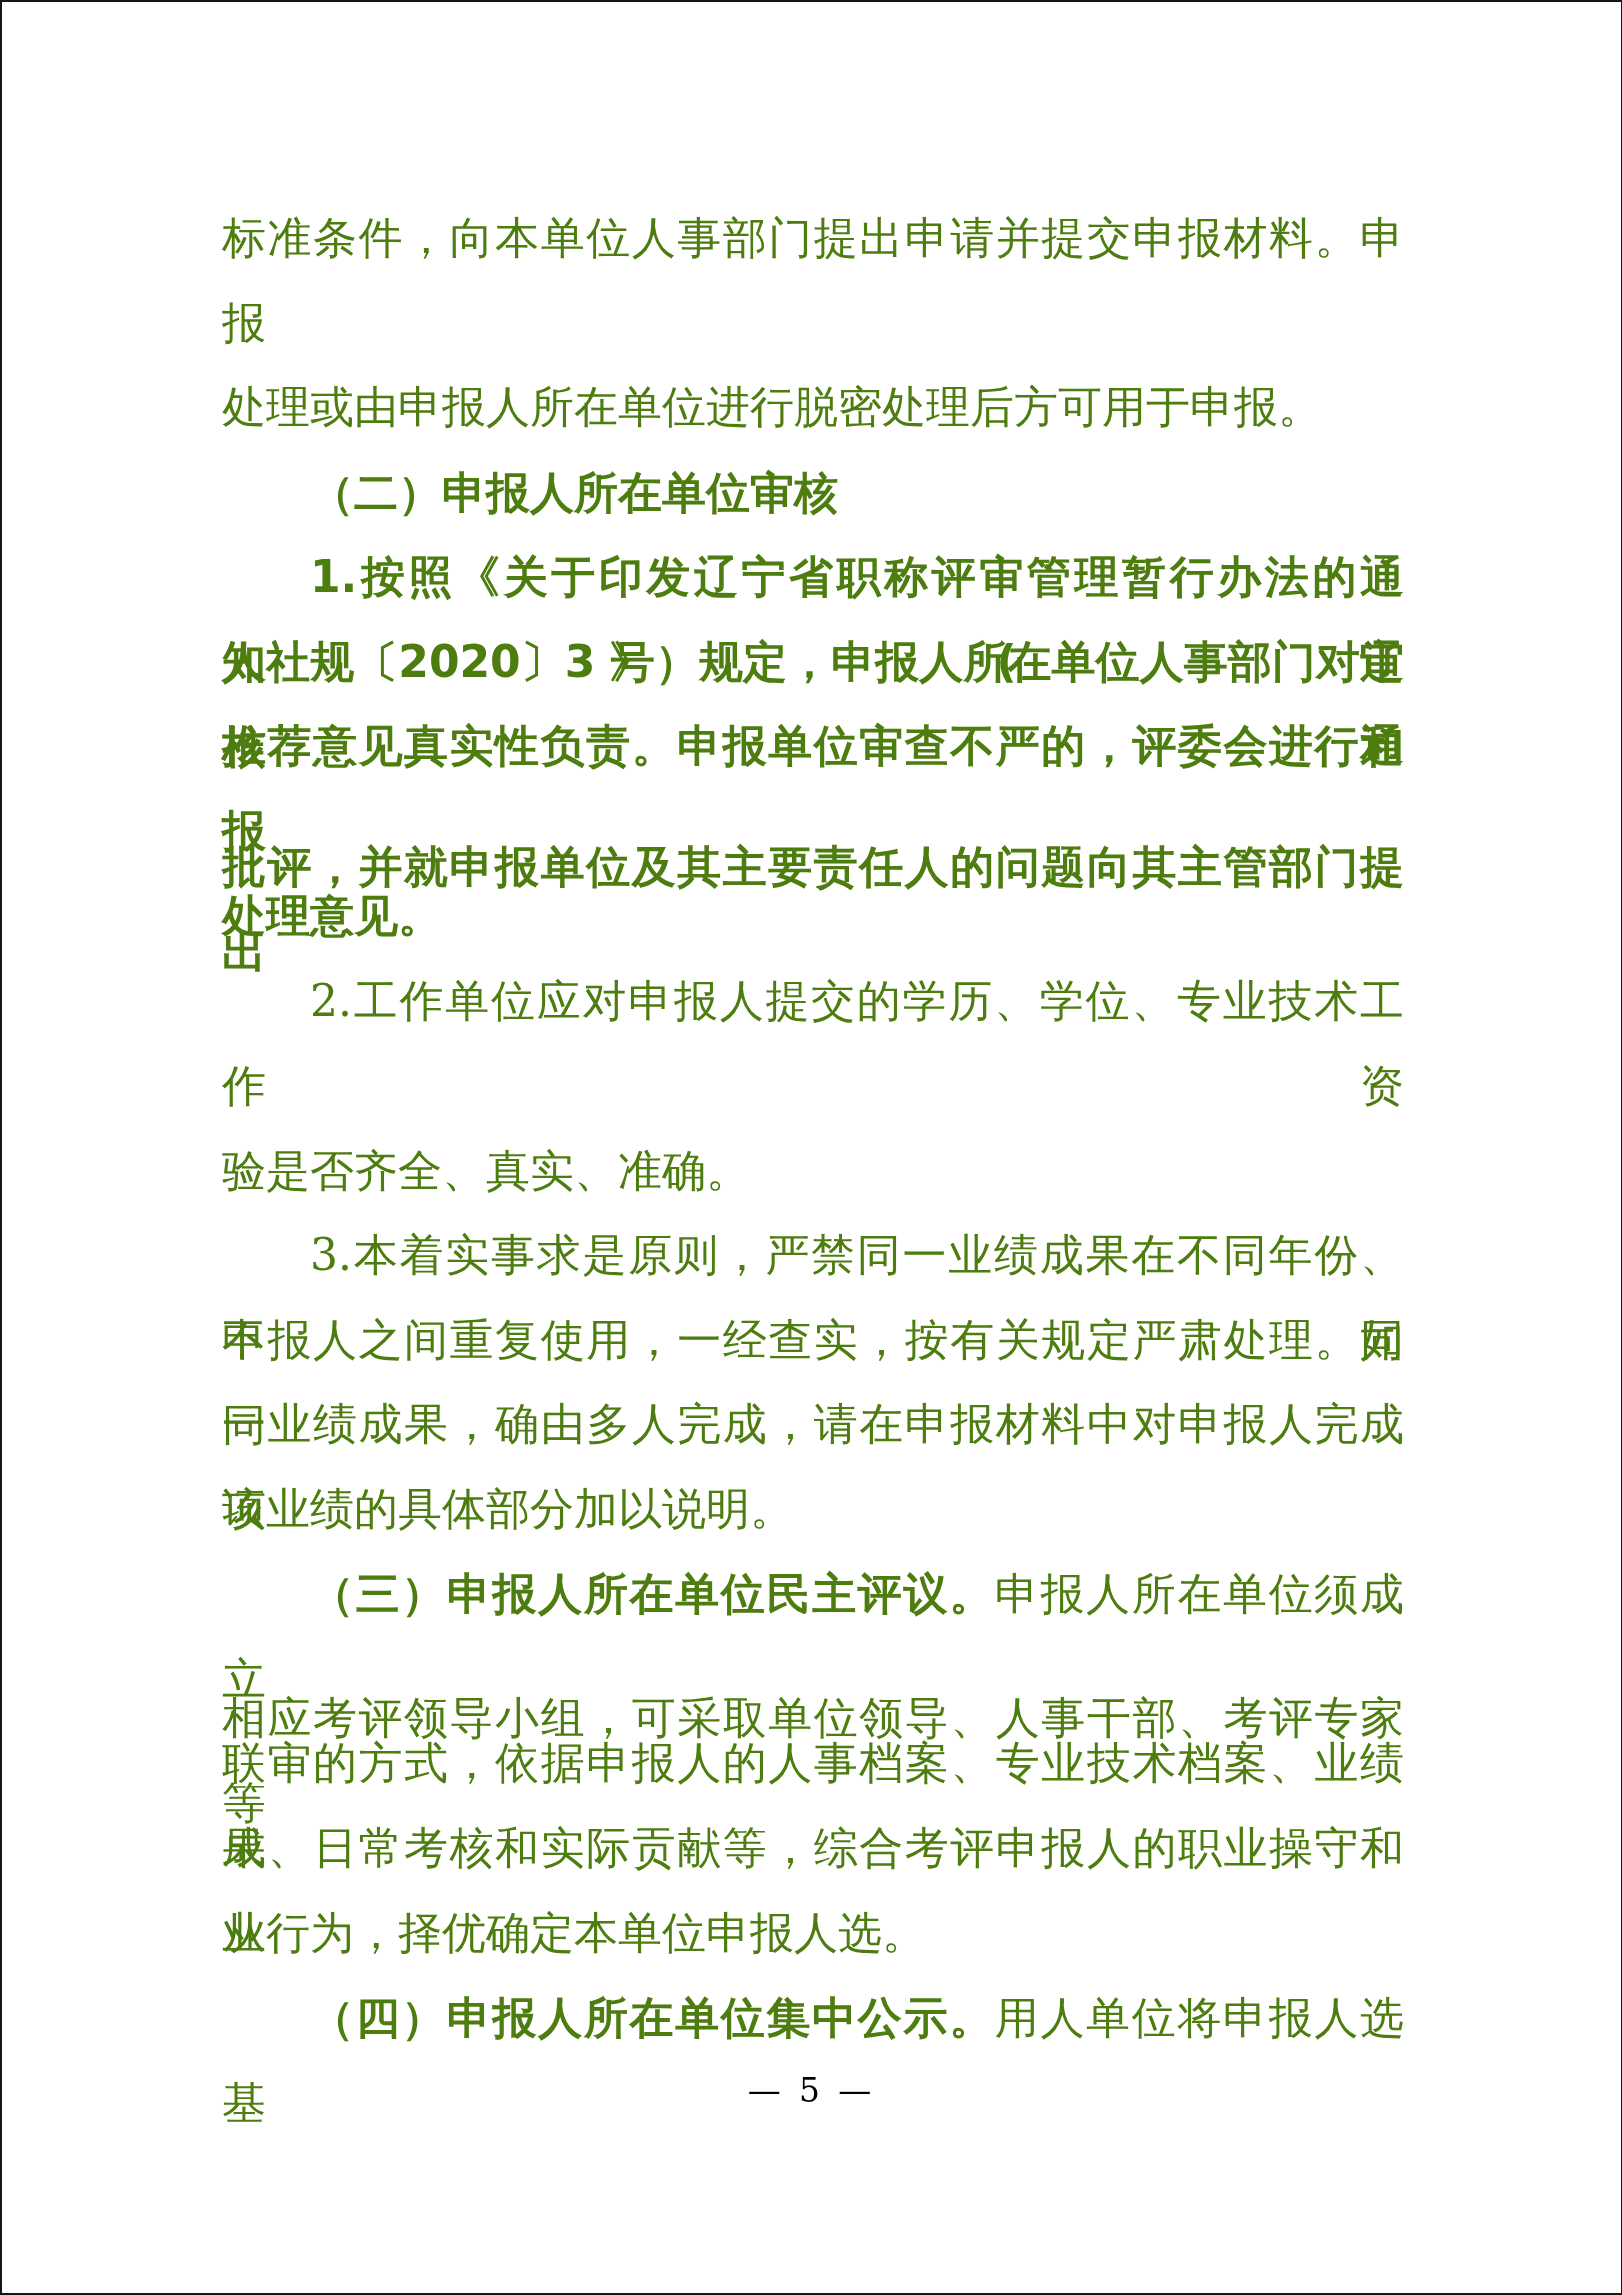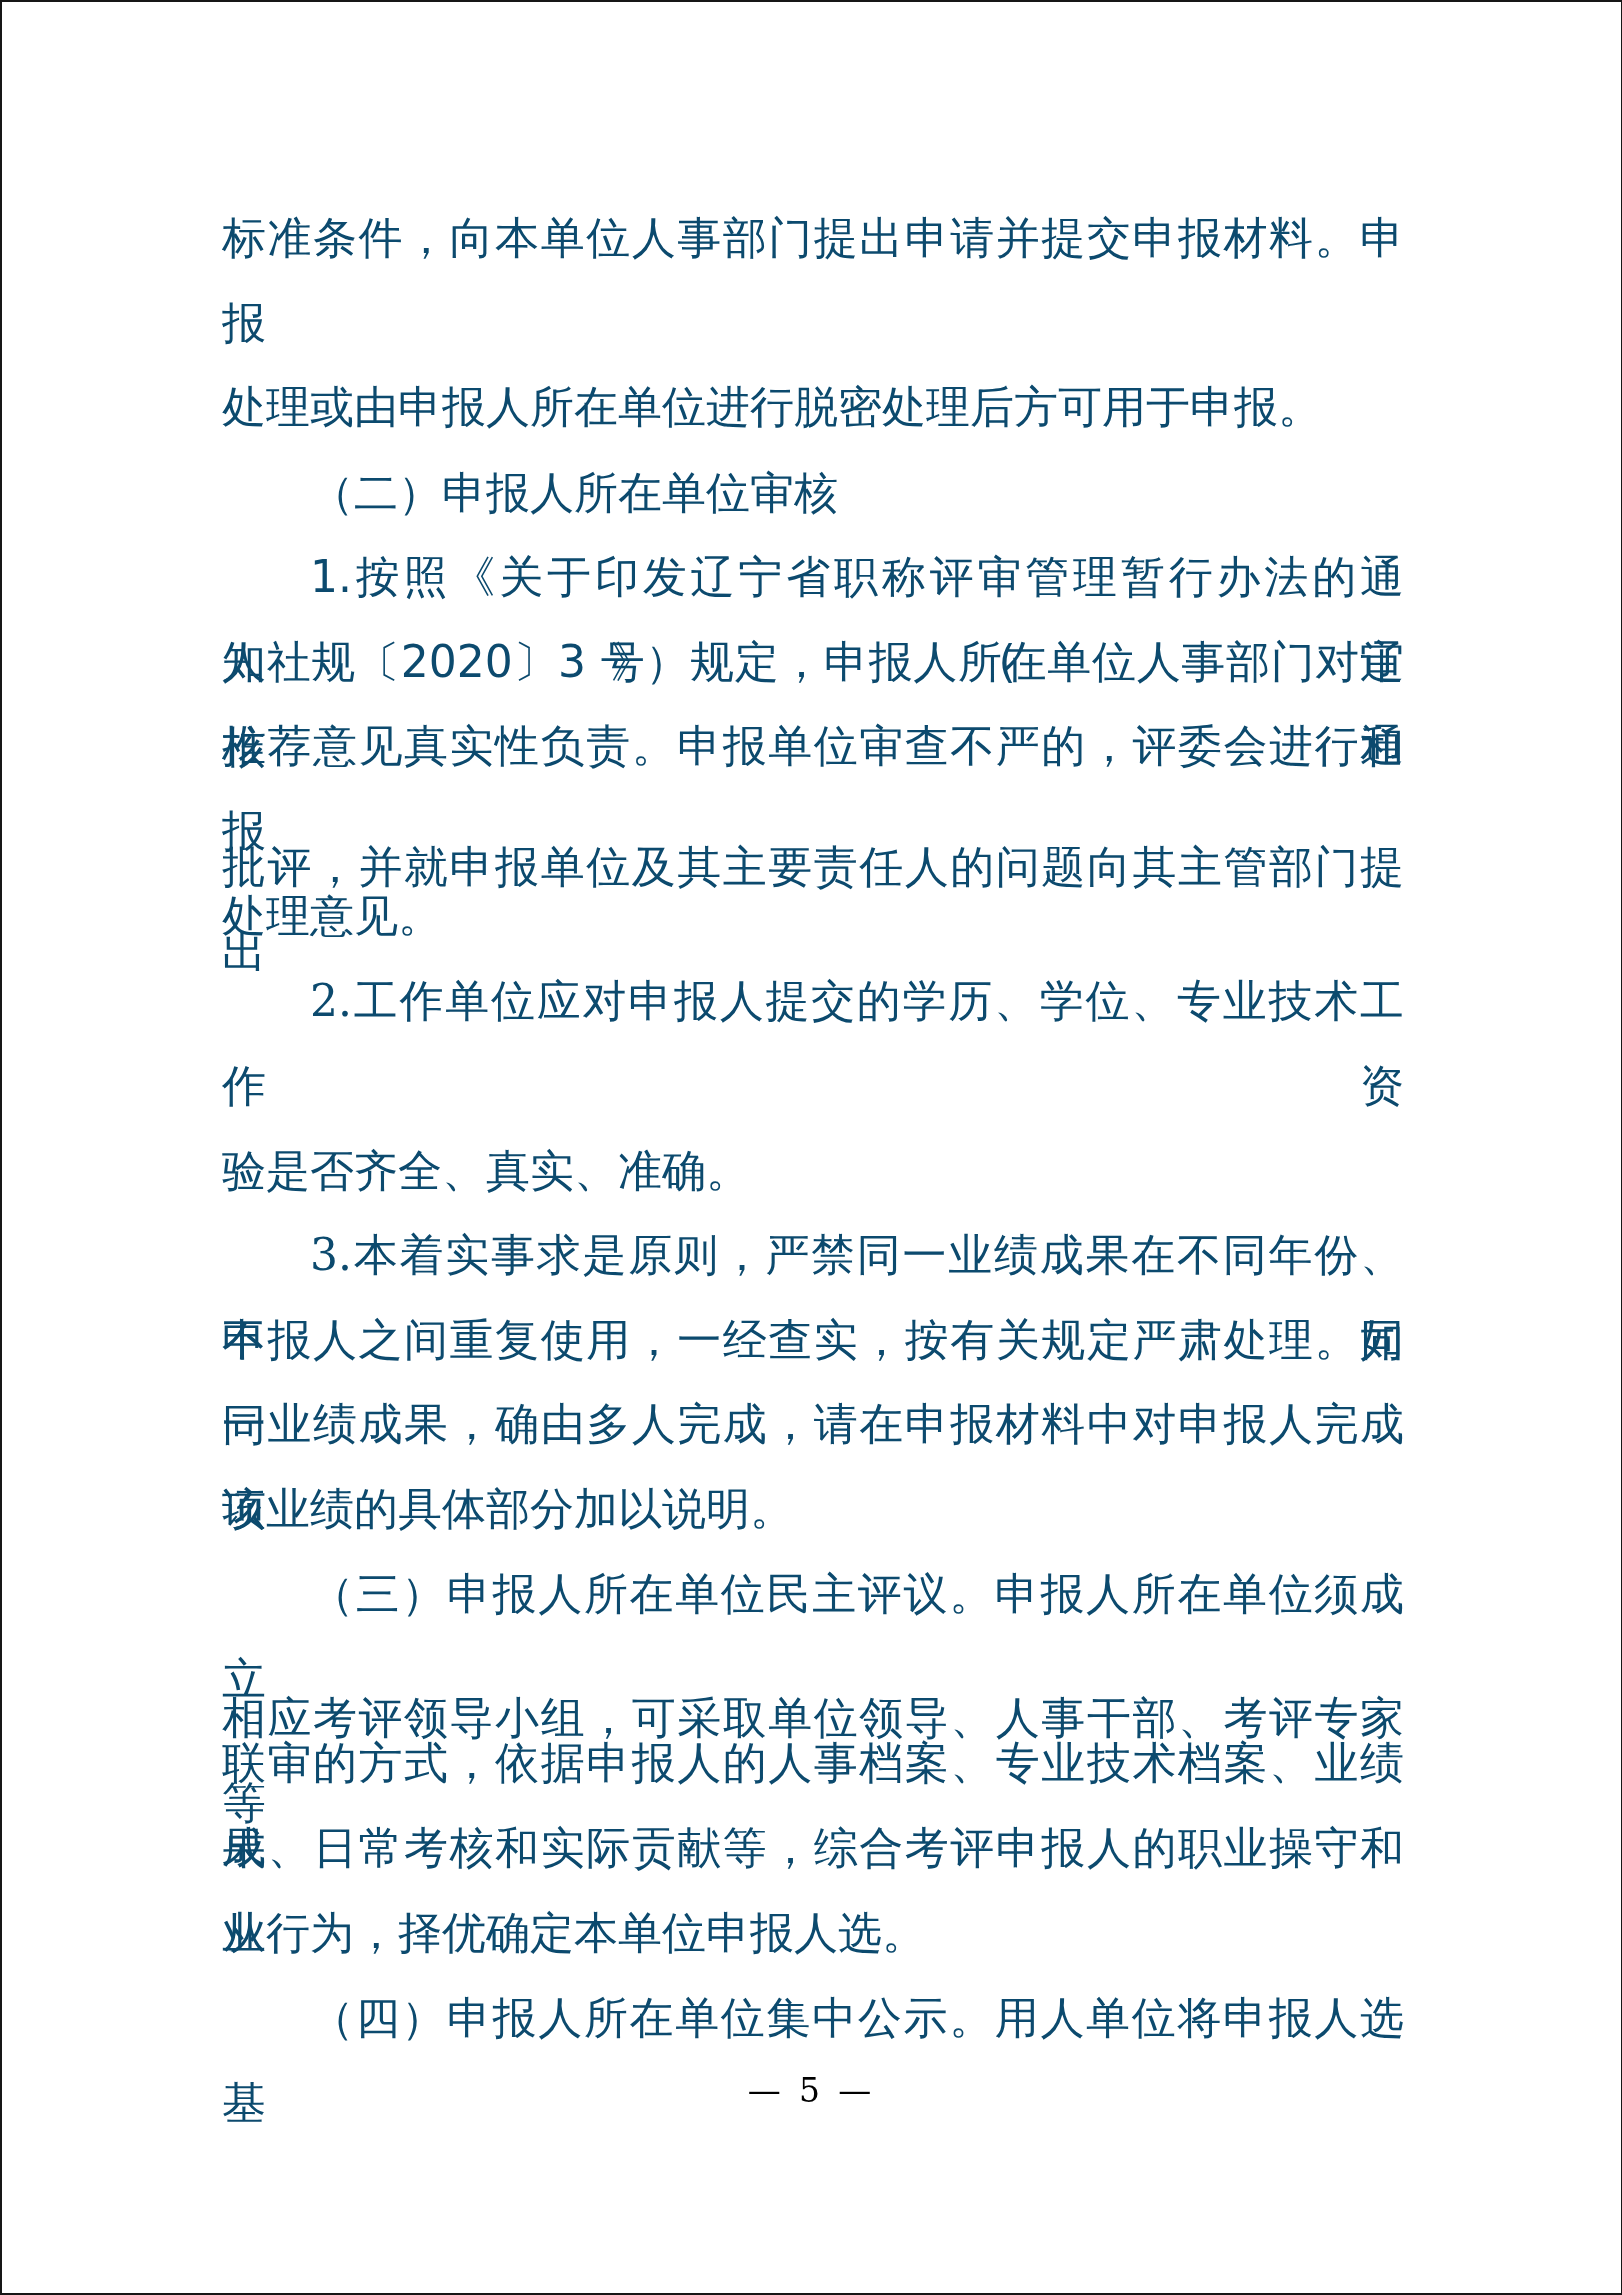--- a/index.html
+++ b/index.html
@@ -21,37 +21,37 @@
     position: absolute;
     inset: 0;
   }
   .line {
     position: absolute;
     left: 220px;
     width: 1182px;
     height: 85px;
     line-height: 85px;
     font-size: 44px;
-    color: #0c4a6e;
+    color: #4d7c0f;
     white-space: normal;
     font-family: "DejaVu Serif", serif;
   }
   .line.fill {
     text-align: justify;
     text-align-last: justify;
   }
   .line.indent {
     text-indent: 88px;
   }
   .seg {
     font-weight: normal;
   }
   .seg.bold {
     font-family: "DejaVu Sans", sans-serif;
-    font-weight: normal;
+    font-weight: bold;
   }
   .page-number {
     position: absolute;
     left: 0;
     top: 2066px;
     width: 100%;
     height: 46px;
     line-height: 46px;
     text-align: center;
     font-size: 33px;

